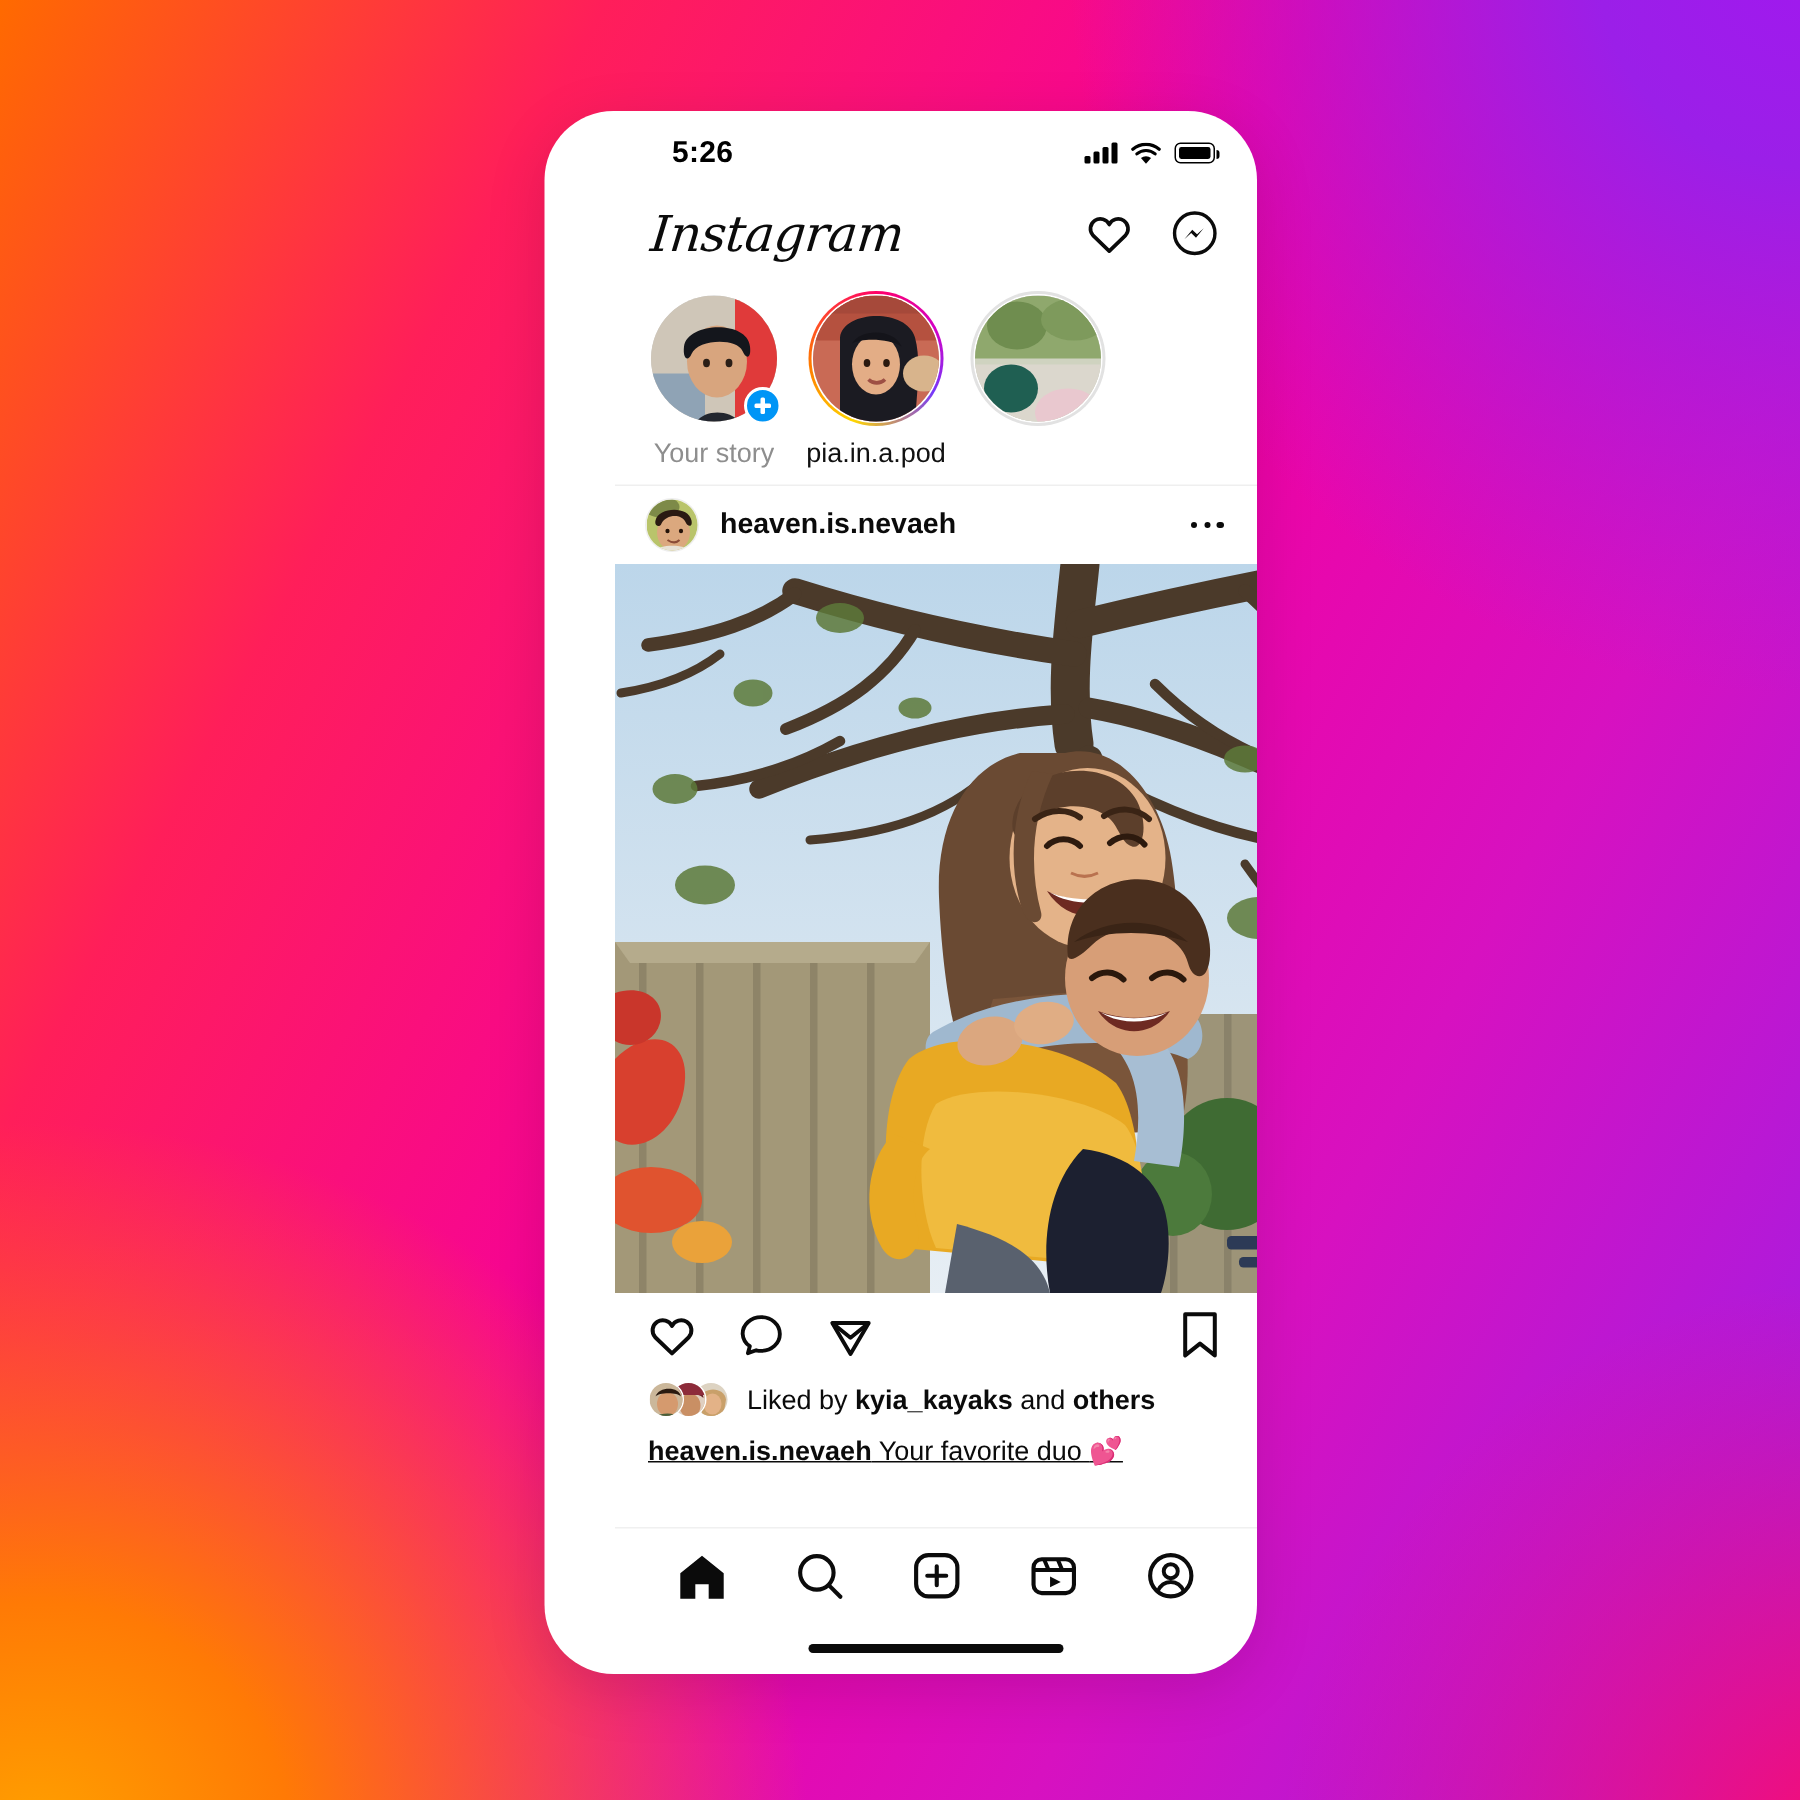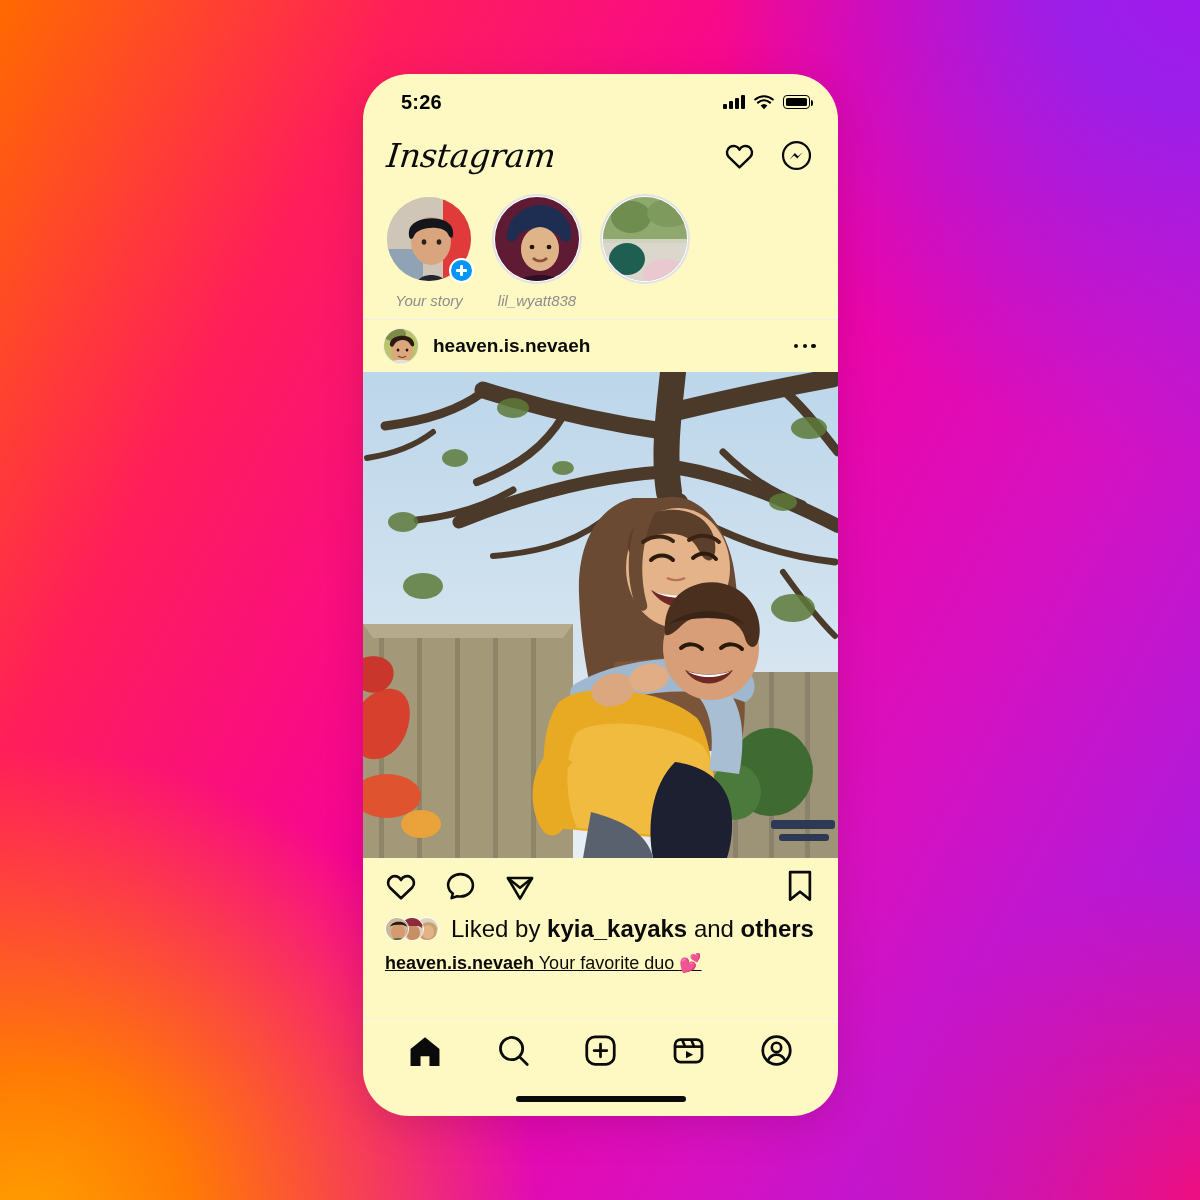--- a/index.html
+++ b/index.html
@@ -21,24 +21,24 @@
       radial-gradient(ellipse 78% 72% at 2% 102%, #FFA000 0%, #FF7A05 18%, rgba(255,110,0,0) 55%),
       radial-gradient(ellipse 70% 70% at 100% -2%, #A019EE 0%, #9B1FE8 16%, rgba(155,31,232,0) 58%),
       radial-gradient(ellipse 60% 60% at 104% 104%, #FF0B6B 0%, rgba(255,11,107,0) 55%),
       linear-gradient(118deg, #FF6A00 0%, #FF1E5A 22%, #F5009E 48%, #D711C0 72%, #9B1FE8 100%);
   }
 
   
   .phone {
     position:absolute; left:363px; top:74px;
     width:475px; height:1042px;
-    background:#fef9c3; border-radius:46px;
+    background:#ffffff; border-radius:46px;
     overflow:hidden;
     box-shadow:0 10px 40px rgba(0,0,0,.13);
-    display:flex; flex-direction:column;
+    display:flex; flex-direction:column;padding-left:47px;
   }
 
   
   .statusbar { height:50px; display:flex; align-items:center; justify-content:space-between; padding:6px 28px 0 38px; }
   .stat-time { font-size:20px; font-weight:700; letter-spacing:.2px; color:#000; }
   .stat-icons { display:flex; align-items:center; gap:9px; }
   .bars { display:flex; align-items:flex-end; gap:2.5px; height:14px; }
   .bars i { display:block; width:3.6px; background:#000; border-radius:1px; }
   .bars i:nth-child(1){height:5px}.bars i:nth-child(2){height:8px}
   .bars i:nth-child(3){height:11px}.bars i:nth-child(4){height:14px}
@@ -58,21 +58,21 @@
   .ring.grad { background:conic-gradient(from 200deg, #FFD600, #FF7A00 18%, #FF0069 45%, #D300C5 62%, #7638FA 78%, #FFD600 100%); }
   .ring.grad::before { content:""; position:absolute; inset:2.4px; border-radius:50%; background:#fff; }
   .ring.plain { background:#e2e2e2; }
   .ring.plain::before { content:""; position:absolute; inset:2.2px; border-radius:50%; background:#fff; }
   .ring.none { background:transparent; }
   .av { width:100%; height:100%; border-radius:50%; position:relative; z-index:2; overflow:hidden; background:#cfcfcf; }
   .plus { position:absolute; right:0px; bottom:1px; width:25px; height:25px; border-radius:50%; background:#0095F6; border:2.6px solid #fff; z-index:5; display:flex; align-items:center; justify-content:center; }
   .plus::before, .plus::after { content:""; position:absolute; background:#fff; border-radius:1px; }
   .plus::before { width:11px; height:2.4px; }
   .plus::after { width:2.4px; height:11px; }
-  .slabel { margin-top:8px; font-size:15px; max-width:94px; white-space:nowrap; overflow:hidden; text-overflow:ellipsis; text-align:center;font-style:italic; }
+  .slabel { margin-top:8px; font-size:18px; max-width:94px; white-space:nowrap; overflow:hidden; text-overflow:ellipsis; text-align:center; }
   .slabel.dim { color:#8e8e8e; }
   .slabel.strong { color:#111; }
   .divider { height:1px; background:#efefef; }
 
   
   .post-head { height:52px; display:flex; align-items:center; padding:0 22px 0 20px; gap:14px; }
   .post-av { width:36px; height:36px; border-radius:50%; overflow:hidden; flex:0 0 36px; border:1px solid #eee; }
   .post-user { font-size:19px; font-weight:700; color:#0b0b0b; flex:1; }
   .dots { display:flex; gap:4.2px; }
   .dots i { width:4.6px; height:4.6px; border-radius:50%; background:#0b0b0b; display:block; }
@@ -82,21 +82,21 @@
   .actions { height:56px; display:flex; align-items:center; padding:0 24px 0 22px; }
   .actions .left { display:flex; gap:28px; align-items:center; }
   .actions .right { margin-left:auto; display:flex; align-items:center; }
 
   .likes { display:flex; align-items:center; gap:10px; padding:0 22px; height:30px; }
   .mini-stack { display:flex; align-items:center; position:relative; width:56px; height:24px; }
   .mini { width:24px; height:24px; border-radius:50%; position:absolute; border:1.6px solid #fff; overflow:hidden; }
   .mini:nth-child(1){left:0; z-index:3}
   .mini:nth-child(2){left:15px; z-index:2}
   .mini:nth-child(3){left:30px; z-index:1}
-  .likes-txt { font-size:24px; color:#0b0b0b; }
+  .likes-txt { font-size:18px; color:#0b0b0b; }
   .likes-txt b { font-weight:700; }
   .caption { padding:8px 22px 0; font-size:18px; color:#0b0b0b; line-height:1.25;text-decoration:underline; }
   .caption b { font-weight:700; }
 
   
   .tabbar { margin-top:auto; height:64px; border-top:1px solid #f0f0f0; display:flex; align-items:center; justify-content:space-around; padding:0 18px; }
   .home-ind { height:34px; display:flex; align-items:center; justify-content:center; }
   .home-ind i { display:block; width:170px; height:6px; background:#0b0b0b; border-radius:4px; }
 
   svg { display:block; }
@@ -162,37 +162,40 @@
             <ellipse cx="37" cy="45" rx="2.3" ry="2.8" fill="#2b1f17"></ellipse>
             <ellipse cx="52" cy="45" rx="2.3" ry="2.8" fill="#2b1f17"></ellipse>
           </svg>
         </div>
         <span class="plus"></span>
       </div>
       <div class="slabel dim">Your story</div>
     </div>
 
 
-
     <div class="story">
-      <div class="ring plain">
+      <div class="ring grad">
         <div class="av">
           <svg width="90" height="90" viewBox="0 0 90 90">
-            <rect width="90" height="90" fill="#5e1b33"></rect>
-            <path d="M12 40c0-22 20-32 34-32s32 12 30 32c-2 6-8 6-10 2-4-12-40-14-44-2-2 6-10 6-10 0Z" fill="#1e2d52"></path>
-            <ellipse cx="45" cy="52" rx="19" ry="22" fill="#e0b489"></ellipse>
-            <ellipse cx="37" cy="50" rx="2.4" ry="2.2" fill="#231309"></ellipse>
-            <ellipse cx="54" cy="50" rx="2.4" ry="2.2" fill="#231309"></ellipse>
-            <path d="M38 61c4 4 10 4 14 0" stroke="#8d4f3a" stroke-width="2.6" fill="none"></path>
-            <path d="M20 90c4-16 46-16 50 0Z" fill="#2b1022"></path>
+            <rect width="90" height="90" fill="#c96a55"></rect>
+            <rect x="0" y="0" width="90" height="30" fill="#b5513f"></rect>
+            <path d="M0 0h90v12H0Z" fill="#a6493a"></path>
+            <path d="M18 28c2-18 44-20 50 0 5 18 0 44 0 62H18Z" fill="#1b1b22"></path>
+            <ellipse cx="42" cy="46" rx="16" ry="20" fill="#e3ad86"></ellipse>
+            <path d="M26 32c6-10 28-10 33 2-7-5-26-6-33-2Z" fill="#14141a"></path>
+            <ellipse cx="36" cy="45" rx="2.2" ry="2.6" fill="#2b1a10"></ellipse>
+            <ellipse cx="49" cy="45" rx="2.2" ry="2.6" fill="#2b1a10"></ellipse>
+            <path d="M37 56c3 3 8 3 11 0" stroke="#9d4f44" stroke-width="2.4" fill="none"></path>
+            <ellipse cx="74" cy="52" rx="14" ry="12" fill="#d8b48c"></ellipse>
           </svg>
         </div>
       </div>
-      <div class="slabel dim">lil_wyatt838</div>
-    </div>
+      <div class="slabel strong">pia.in.a.pod</div>
+    </div>
+
 
     <div class="story">
       <div class="ring plain">
         <div class="av">
           <svg width="90" height="90" viewBox="0 0 90 90">
             <rect width="90" height="90" fill="#cfd3c0"></rect>
             <path d="M0 0h90v42H0Z" fill="#8fa86d"></path>
             <ellipse cx="28" cy="20" rx="20" ry="16" fill="#6f8d4f"></ellipse>
             <ellipse cx="66" cy="16" rx="22" ry="14" fill="#7e9a5c"></ellipse>
             <path d="M0 46h90v44H0Z" fill="#dbd7cd"></path>

